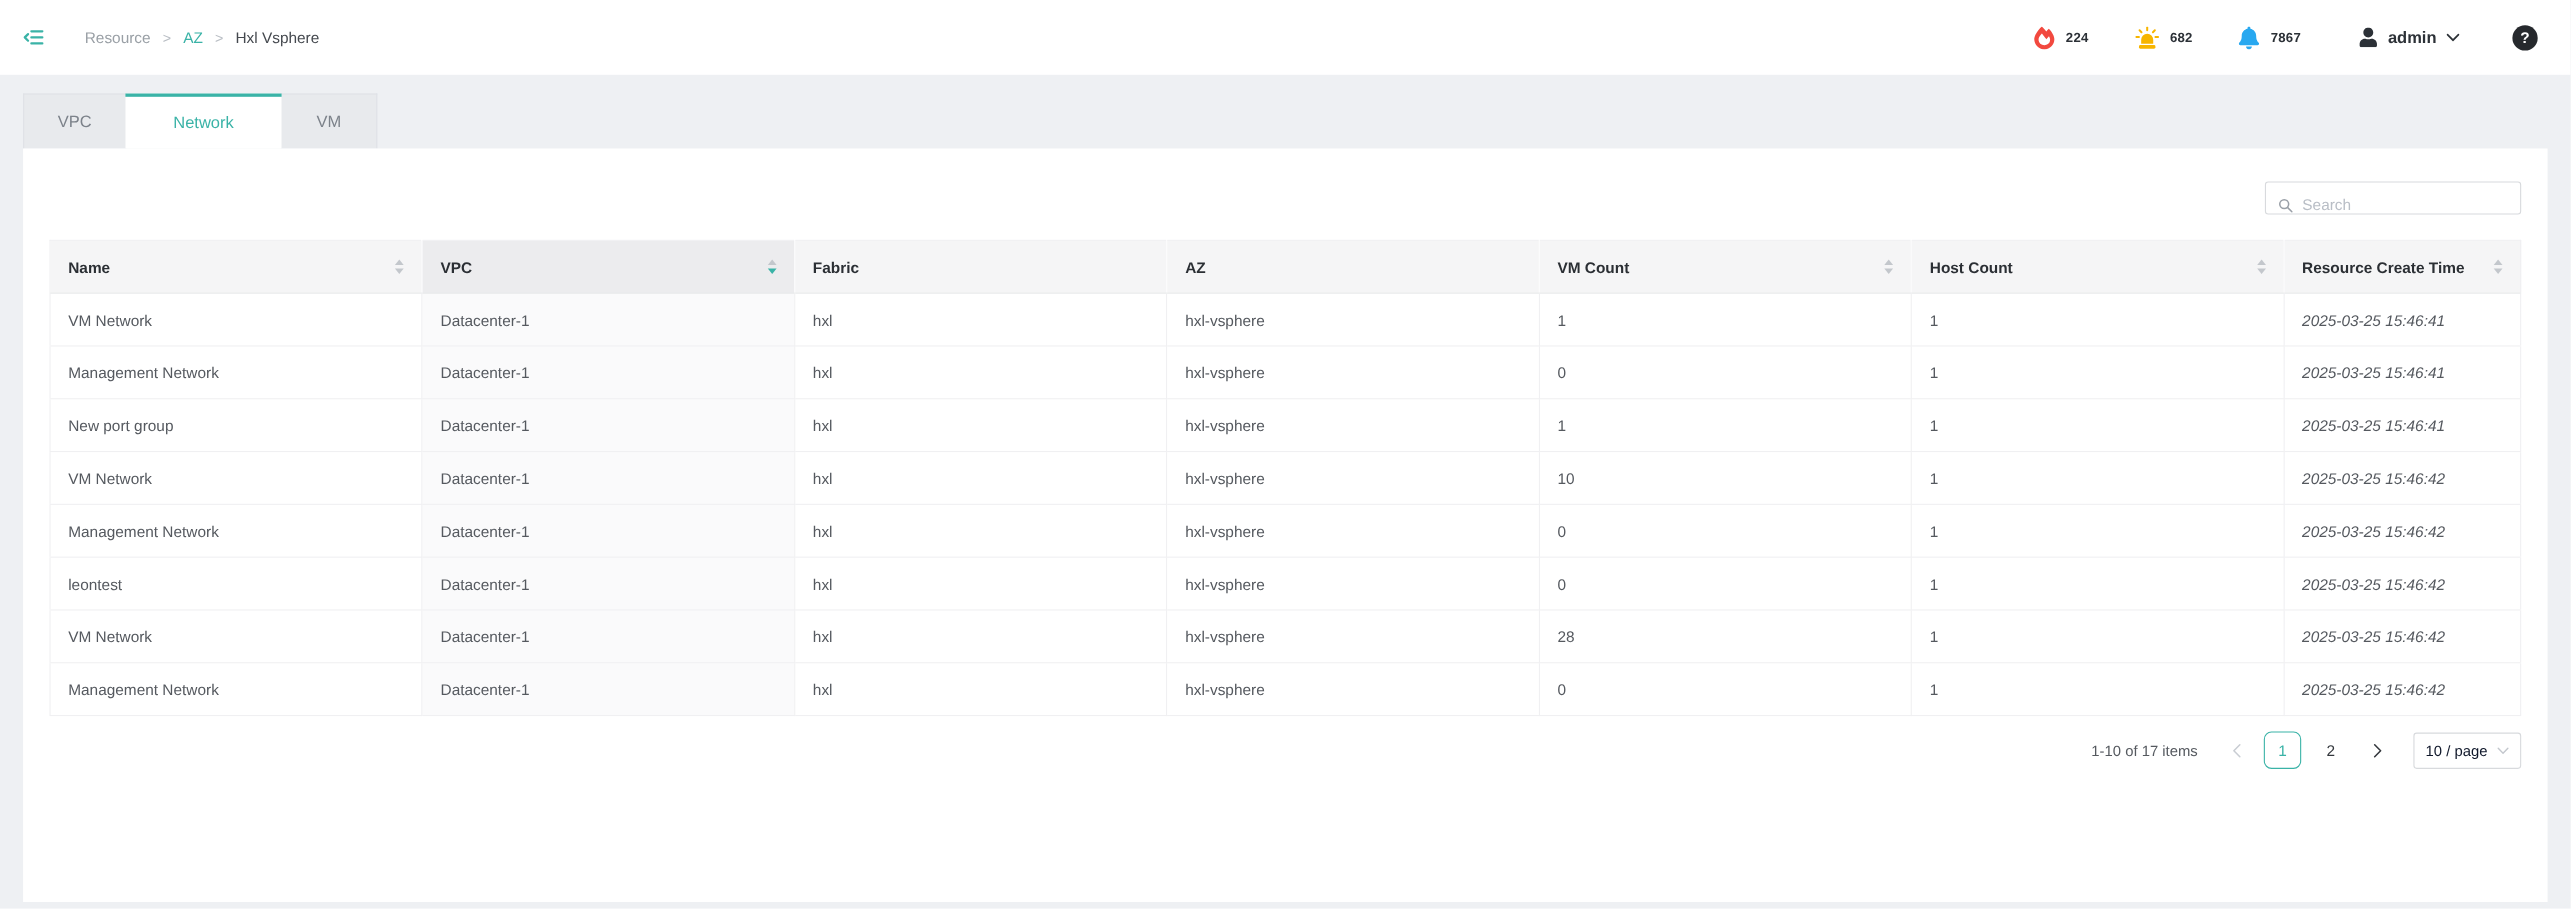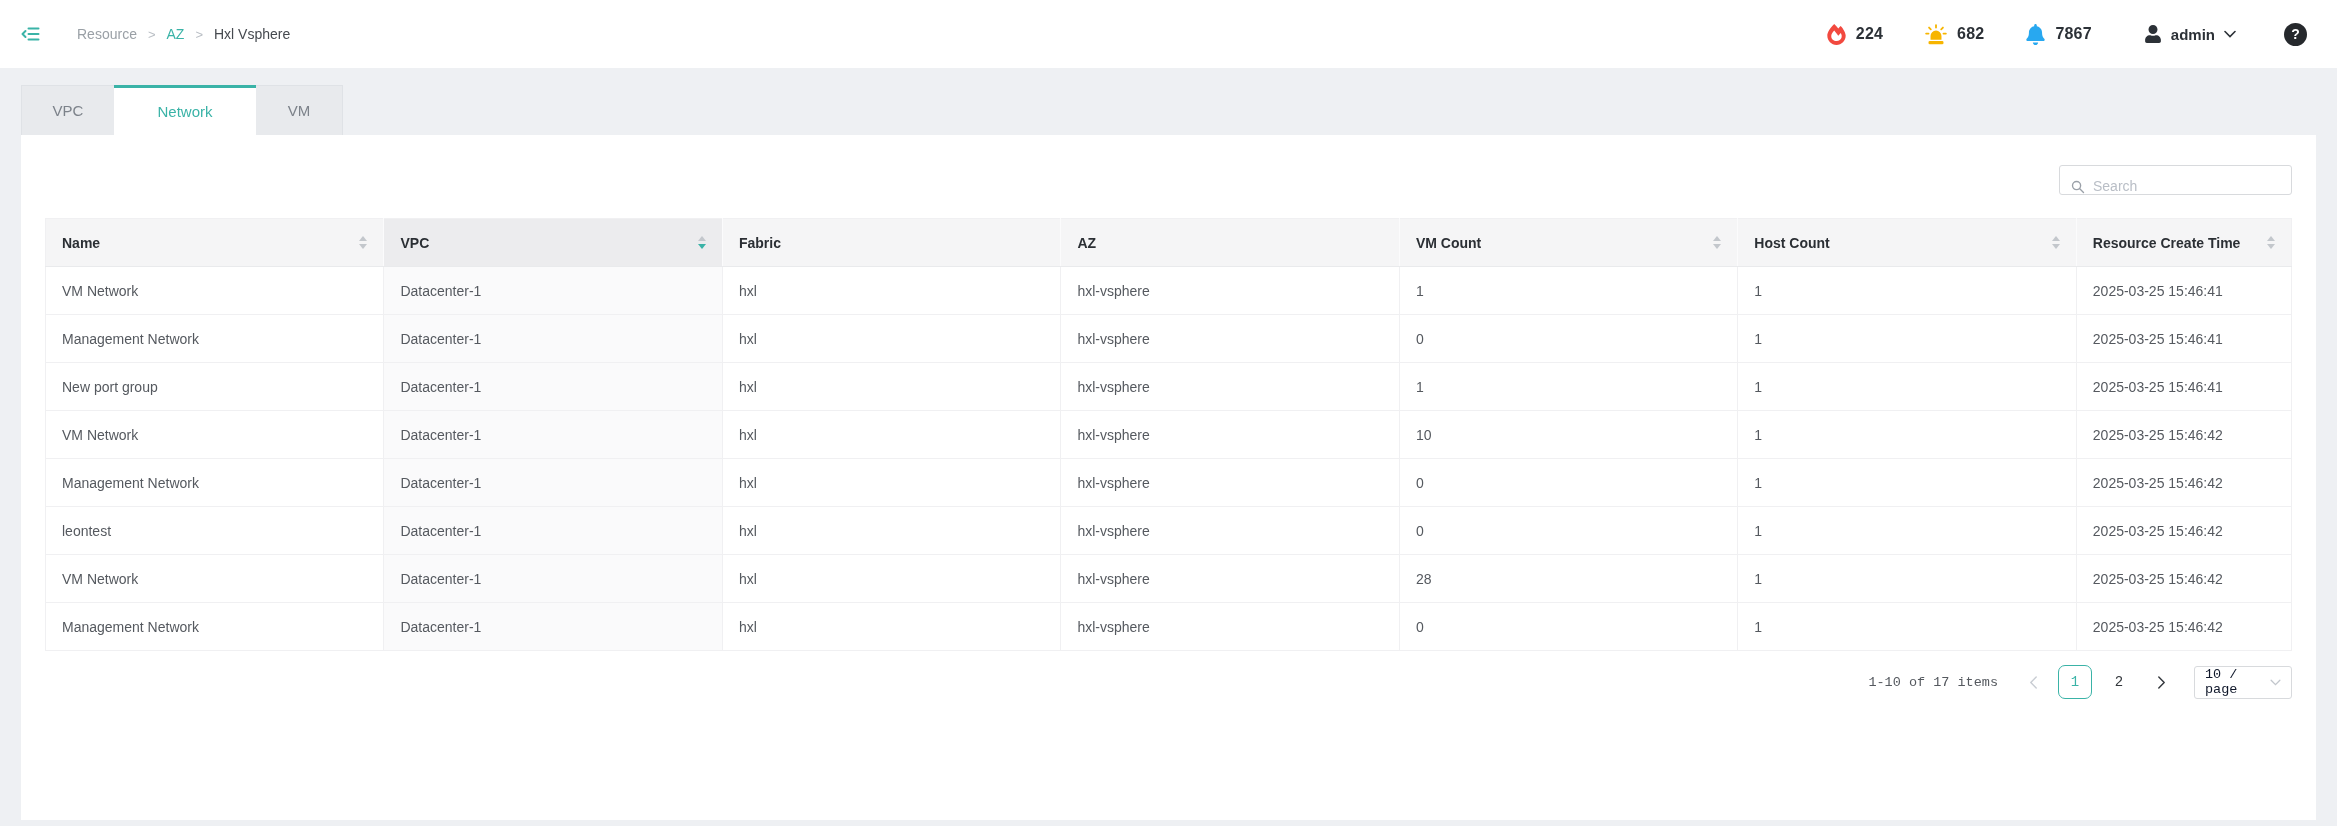--- a/index.html
+++ b/index.html
@@ -19,21 +19,21 @@
   }
   .menu-fold-btn { display:flex; align-items:center; margin-right:35px; cursor:pointer; background:none; border:none; }
   .breadcrumb { display:flex; align-items:center; gap:11px; font-size:14px; }
   .bc-root { color:#9aa0a6; }
   .bc-sep { color:#b9bec4; font-size:13px; }
   .bc-link { color:#3ab3a7; text-decoration:none; cursor:pointer; }
   .bc-current { color:#45494f; }
 
   .topbar-right { margin-left:auto; display:flex; align-items:center; }
   .stat { display:flex; align-items:center; gap:10px; margin-left:42px; cursor:pointer; }
-  .stat-num { font-size:16px; font-weight:700; color:#2c3137; letter-spacing:.2px; }
+  .stat-num { font-size:12px; font-weight:700; color:#2c3137; letter-spacing:.2px; }
   .user-menu { display:flex; align-items:center; gap:9px; margin-left:52px; cursor:pointer; }
   .user-name { font-size:15px; font-weight:700; color:#2c3137; }
   .help-btn {
     width:23px; height:23px; border-radius:50%;
     background:#26292d; color:#fff;
     display:flex; align-items:center; justify-content:center;
     font-size:14px; font-weight:700;
     margin-left:48px; border:none; cursor:pointer;
   }
 
@@ -79,36 +79,36 @@
     font-size:14px; font-weight:700; color:#2b2f34; text-align:center;
     border-bottom:1px solid #e9eaec; border-right:1px solid #fbfbfc;
   }
   .grid th:last-child { border-right:none; }
   .grid th.sorted { background:#ececee; }
   .grid td {
     height:48px; padding:0 16px; font-size:14px; color:#55595f;
     border-bottom:1px solid #f0f0f2; border-right:1px solid #f0f0f2;
     background:#fff;
   }
-  .grid td:last-child { border-right:none; }
+  .grid td:last-child { border-right:none;font-style:italic; }
   .grid td.sorted { background:#fafafb; }
   .grid tr:last-child td { border-bottom:1px solid #f0f0f2; }
 
   .th-inner { display:flex; align-items:center; justify-content:space-between; }
   .sorter { display:inline-flex; flex-direction:column; gap:3px; margin-left:10px; }
   .caret { width:0; height:0; border-left:4.5px solid transparent; border-right:4.5px solid transparent; }
   .caret.up { border-bottom:5px solid #c3c7cc; }
   .caret.down { border-top:5px solid #c3c7cc; }
   .caret.down.active { border-top-color:#3ab3a7; }
   th.sortable { cursor:pointer; }
 
   
   .pagination {
     display:flex; align-items:center; justify-content:flex-end;
-    margin-top:14px; gap:10px; font-size:14px; color:#4f545a;font-family:Liberation Mono, monospace;
+    margin-top:14px; gap:10px; font-size:14px; color:#4f545a;
   }
   .pg-total { margin-right:10px; font-size:13.5px; color:#55595f; }
   .pg-arrow {
     background:none; border:none; display:flex; align-items:center; justify-content:center;
     width:30px; height:33px; cursor:pointer; color:#33373c;
   }
   .pg-arrow.disabled { color:#c9cdd3; cursor:default; }
   .pg-num {
     min-width:34px; height:34px; background:none;
     border:1px solid transparent; border-radius:7px;

